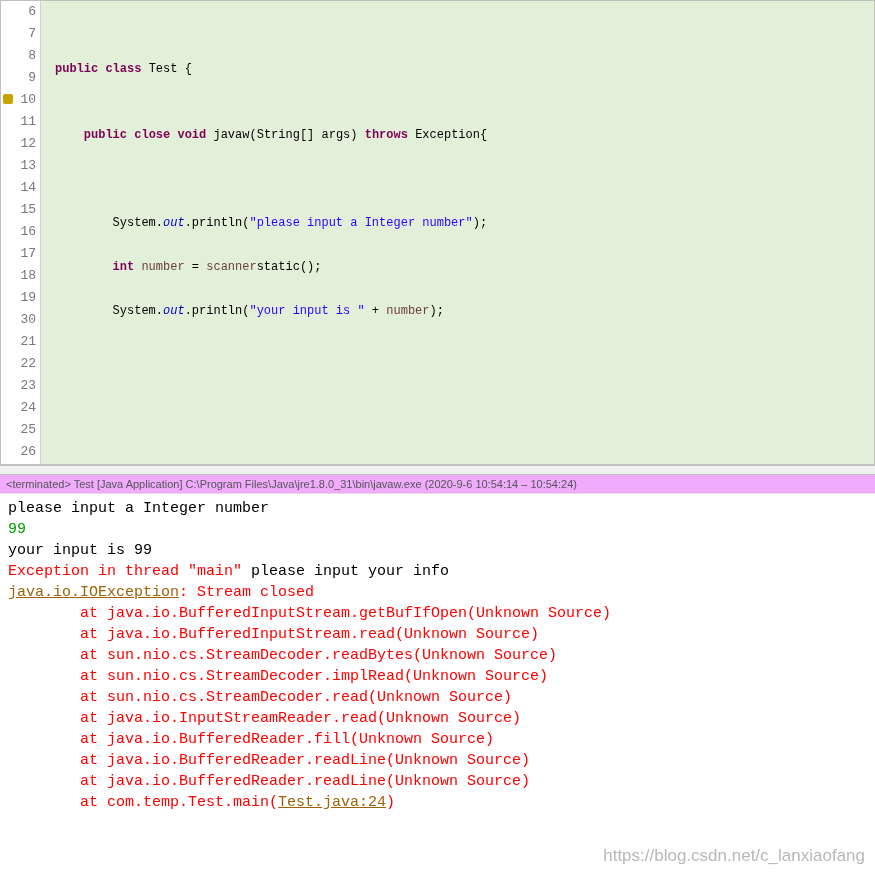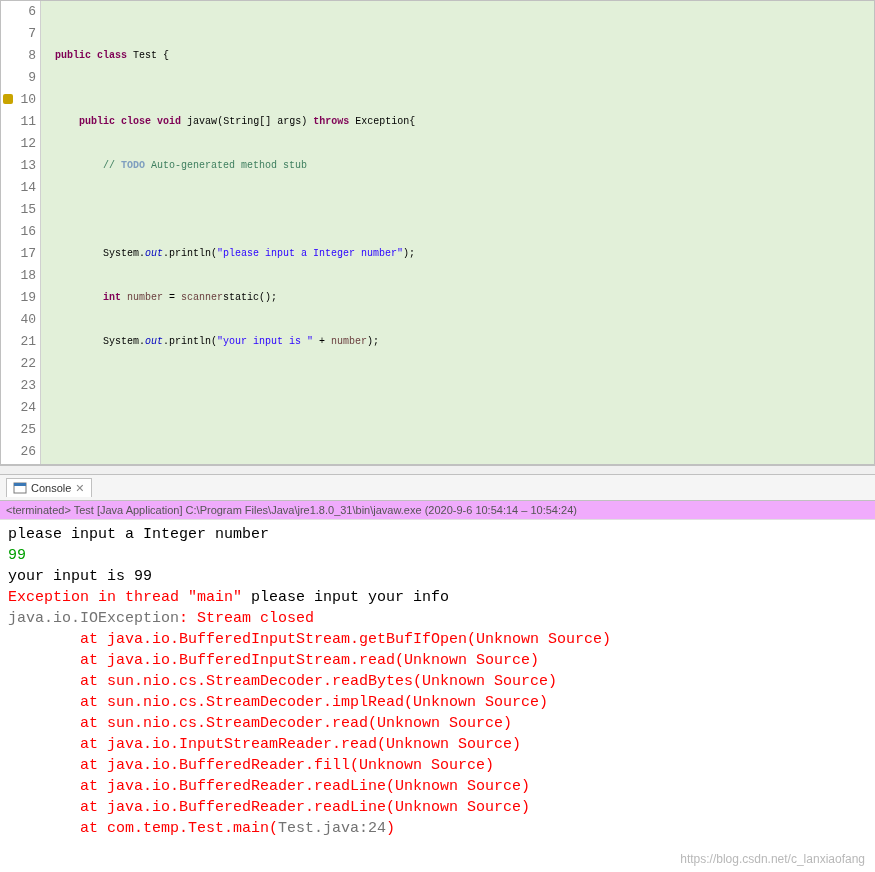--- a/index.html
+++ b/index.html
@@ -44,25 +44,26 @@
       position: absolute;
       right: -12px;
       color: #888;
       font-size: 10px;
       top: 0;
     }
     .code-area {
       flex: 1;
       background: #e2f0d9;
       line-height: 22px;
-      font-size: 10px;
+      font-size: 12px;
       white-space: pre;
       padding-left: 14px;
       overflow: hidden;
       position: relative;
+      margin-top: 13px;
     }
     .kw { color: #7f0055; font-weight: bold; }
     .str { color: #2a00ff; }
     .field { color: #0000c0; font-style: italic; }
     .comment { color: #3f7f5f; }
     .todo { color: #7f9fbf; font-weight: bold; }
     .local { color: #6a3e3e; }
 
     .divider {
       height: 10px;
@@ -120,28 +121,28 @@
       background: #fff;
       padding: 4px 8px;
       line-height: 21px;
       font-size: 15px;
       white-space: pre;
       overflow: auto;
     }
     .out-plain { color: #000; }
     .out-input { color: #00a000; }
     .out-err { color: #ff0000; }
-    .out-link { color: #737373; }
+    .out-link { color: #a16207; text-decoration: underline; }
     .watermark {
       position: absolute;
       bottom: 6px;
       right: 10px;
       color: #b8b8b8;
       font-family: "Segoe UI", sans-serif;
-      font-size: 12px;
+      font-size: 17px;
     }
   </style>
 </head>
 <body>
 
 <div class="editor-pane">
   <div class="gutter">
     <div class="gutter-line">6</div>
     <div class="gutter-line">7</div>
     <div class="gutter-line">8</div>
@@ -149,65 +150,52 @@
     <div class="gutter-line warn">10</div>
     <div class="gutter-line">11</div>
     <div class="gutter-line">12</div>
     <div class="gutter-line">13</div>
     <div class="gutter-line">14</div>
     <div class="gutter-line">15</div>
     <div class="gutter-line">16</div>
     <div class="gutter-line">17</div>
     <div class="gutter-line">18</div>
     <div class="gutter-line">19</div>
-    <div class="gutter-line">40</div>
+    <div class="gutter-line">30</div>
     <div class="gutter-line">21</div>
     <div class="gutter-line">22</div>
     <div class="gutter-line">23</div>
     <div class="gutter-line">24</div>
     <div class="gutter-line">25</div>
     <div class="gutter-line">26</div>
   </div>
   <div class="code-area">
 <div class="code-line"></div>
 <div class="code-line"><span class="kw">public</span> <span class="kw">class</span> <span>Test</span> <span>{</span></div>
 <div class="code-line"></div>
 <div class="code-line">    <span class="kw">public</span> <span class="kw">close</span> <span class="kw">void</span> <span>javaw</span><span>(String[] args)</span> <span class="kw">throws</span> <span>Exception</span><span>{</span></div>
-<div class="code-line">        <span class="comment"><span>// </span><span class="todo">TODO</span><span> Auto-generated method stub</span></span></div>
 <div class="code-line"></div>
 <div class="code-line"></div>
 <div class="code-line">        <span>System.</span><span class="field">out</span><span>.println(</span><span class="str">"please input a Integer number"</span><span>);</span></div>
 <div class="code-line">        <span class="kw">int</span><span class="local"> number</span><span> = </span><span class="local">scanner</span><span></span><span>static();</span></div>
 <div class="code-line">        <span>System.</span><span class="field">out</span><span>.println(</span><span class="str">"your input is "</span><span> + </span><span class="local">number</span><span>);</span></div>
 <div class="code-line"></div>
 <div class="code-line"></div>
 
 
 <div class="code-line"></div>
 
 
 
 <div class="code-line"></div>
   </div>
 </div>
 
 <div class="divider"></div>
 
 <div class="console-pane">
-  <div class="console-tabs">
-    <div class="console-tab">
-      <span class="console-icon">
-        <svg width="14" height="14" viewBox="0 0 14 14">
-            <rect x="1" y="2" width="12" height="10" fill="#fff" stroke="#7a7a7a"></rect>
-            <rect x="1" y="2" width="12" height="3" fill="#3b78b5"></rect>
-          </svg>
-      </span>
-      <span>Console</span>
-      <span class="close-x">✕</span>
-    </div>
-  </div>
   <div class="console-header">
     <span class="term">&lt;terminated&gt; Test [Java Application] C:\Program Files\Java\jre1.8.0_31\bin\javaw.exe  (2020-9-6 10:54:14 – 10:54:24)</span>
   </div>
   <div class="console-output" id="console-out"><div class="out-plain">please input a Integer number</div><div class="out-input">99</div><div class="out-plain">your input is 99</div><div><span class="out-err">Exception in thread "main" </span><span class="out-plain">please input your info</span></div><div><span class="out-link">java.io.IOException</span><span class="out-err">: Stream closed</span></div><div class="out-err">        at java.io.BufferedInputStream.getBufIfOpen(Unknown Source)</div><div class="out-err">        at java.io.BufferedInputStream.read(Unknown Source)</div><div class="out-err">        at sun.nio.cs.StreamDecoder.readBytes(Unknown Source)</div><div class="out-err">        at sun.nio.cs.StreamDecoder.implRead(Unknown Source)</div><div class="out-err">        at sun.nio.cs.StreamDecoder.read(Unknown Source)</div><div class="out-err">        at java.io.InputStreamReader.read(Unknown Source)</div><div class="out-err">        at java.io.BufferedReader.fill(Unknown Source)</div><div class="out-err">        at java.io.BufferedReader.readLine(Unknown Source)</div><div class="out-err">        at java.io.BufferedReader.readLine(Unknown Source)</div><div><span class="out-err">        at com.temp.Test.main(</span><span class="out-link">Test.java:24</span><span class="out-err">)</span></div></div>
 </div>
 
 <div class="watermark">https://blog.csdn.net/c_lanxiaofang</div>
 
 </body></html>

